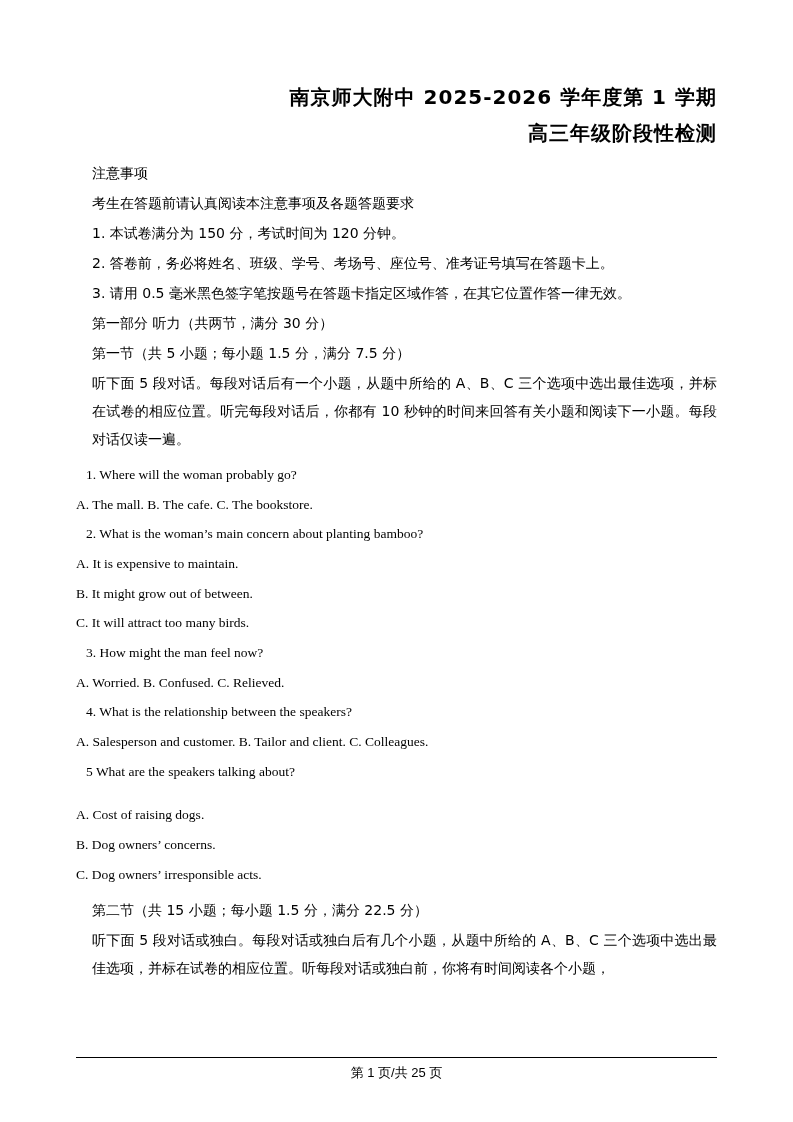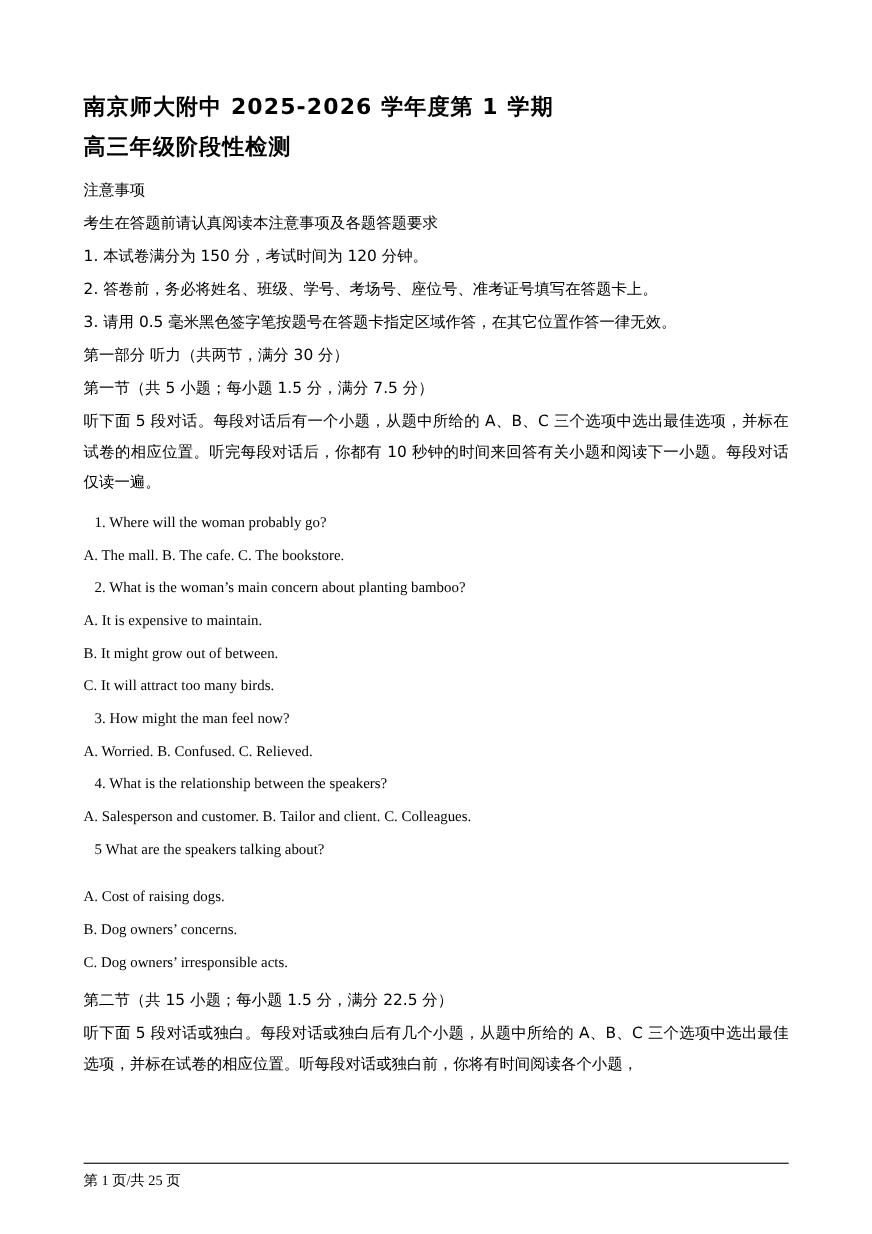--- a/index.html
+++ b/index.html
@@ -12,38 +12,38 @@
     width: 793px;
     height: 1122px;
     background: #ffffff;
     box-sizing: border-box;
     padding: 82px 76px 40px 76px;
     font-family: "Liberation Serif", "DejaVu Serif", serif;
     color: #000000;
     overflow: hidden;
   }
   .title-line {
-    text-align: left;
+    text-align: right;
     font-size: 20px;
     font-weight: bold;
     letter-spacing: 1px;
     line-height: 1.55;
     margin: 0 0 2px 0;
   }
   .title-line.second {
     margin-top: 5px;
     margin-bottom: 10px;
   }
   .cn {
     font-family: "DejaVu Sans", "Liberation Sans", sans-serif;
   }
   .para {
     font-size: 14.5px;
     line-height: 1.95;
-    margin: 0 0 2px 0;
+    margin: 0 0 2px 16px;
     text-align: justify;
   }
   .para.cnfont {
     font-family: "DejaVu Sans", "Liberation Sans", sans-serif;
     font-size: 14px;
     line-height: 2.0;
   }
   .en {
     font-size: 13.5px;
     line-height: 2.05;
@@ -56,23 +56,23 @@
     margin: 0 0 2px 0;
   }
   .gap-sm { height: 6px; }
   .footer {
     position: absolute;
     left: 76px;
     right: 76px;
     bottom: 40px;
     border-top: 1px solid #000;
     padding-top: 6px;
-    text-align: left;
+    text-align: center;
     font-size: 13px;
-    font-family: Liberation Serif, serif;
+    font-family: Liberation Sans, sans-serif;
   }
   .spacer-blank { height: 14px; }
 </style>
 </head>
 <body>
 
 <div class="page">
 
   <div class="title-line cn">南京师大附中 2025-2026 学年度第 1 学期</div>
   <div class="title-line second cn">高三年级阶段性检测</div>

